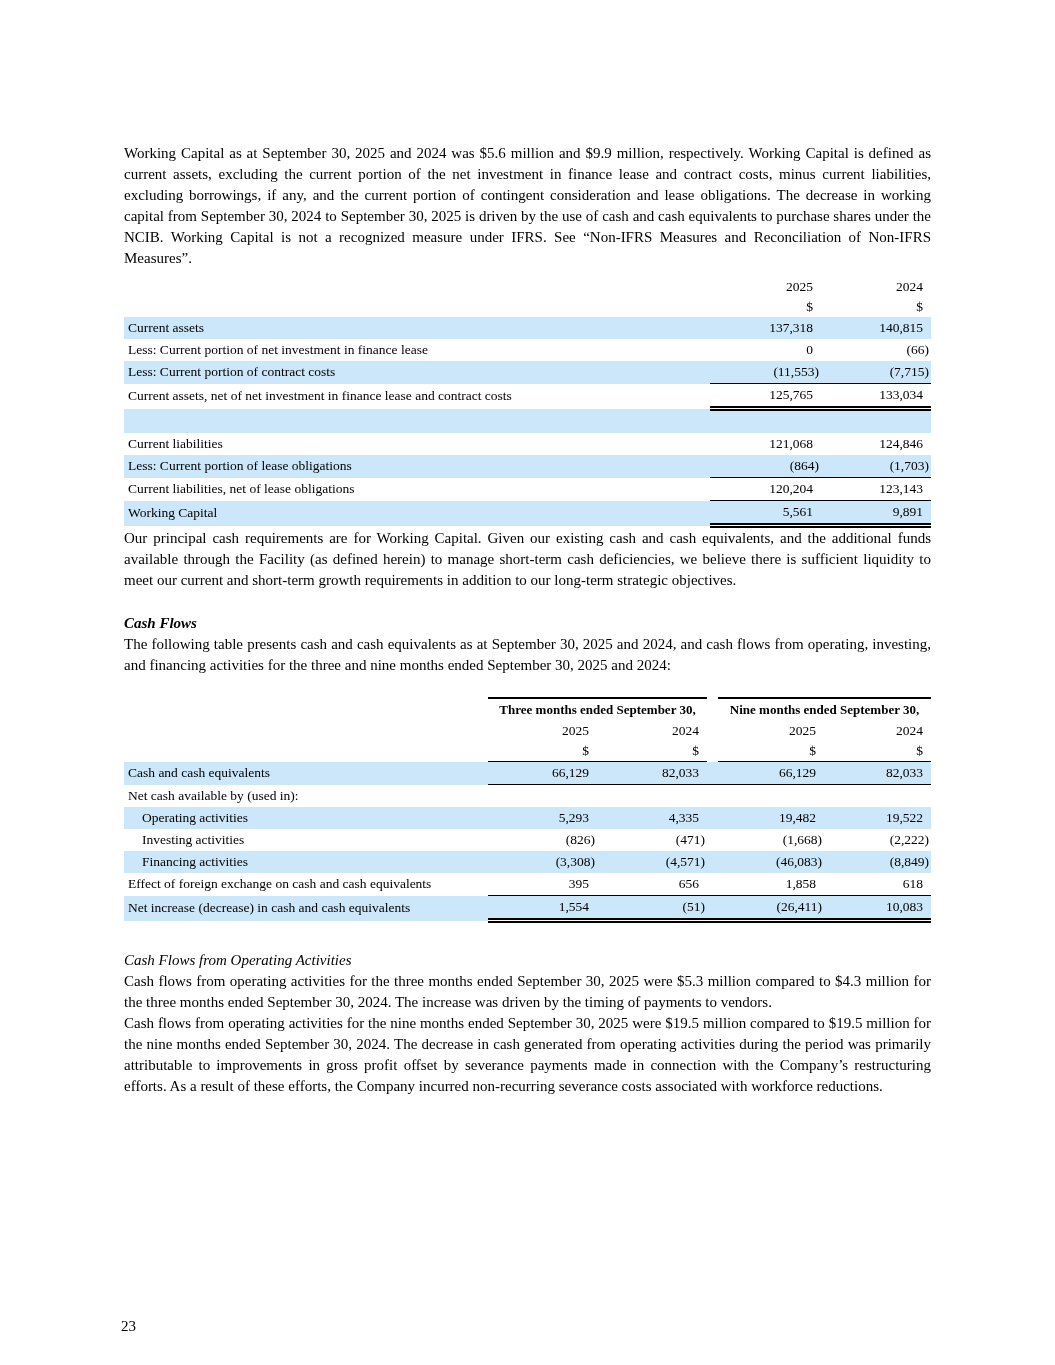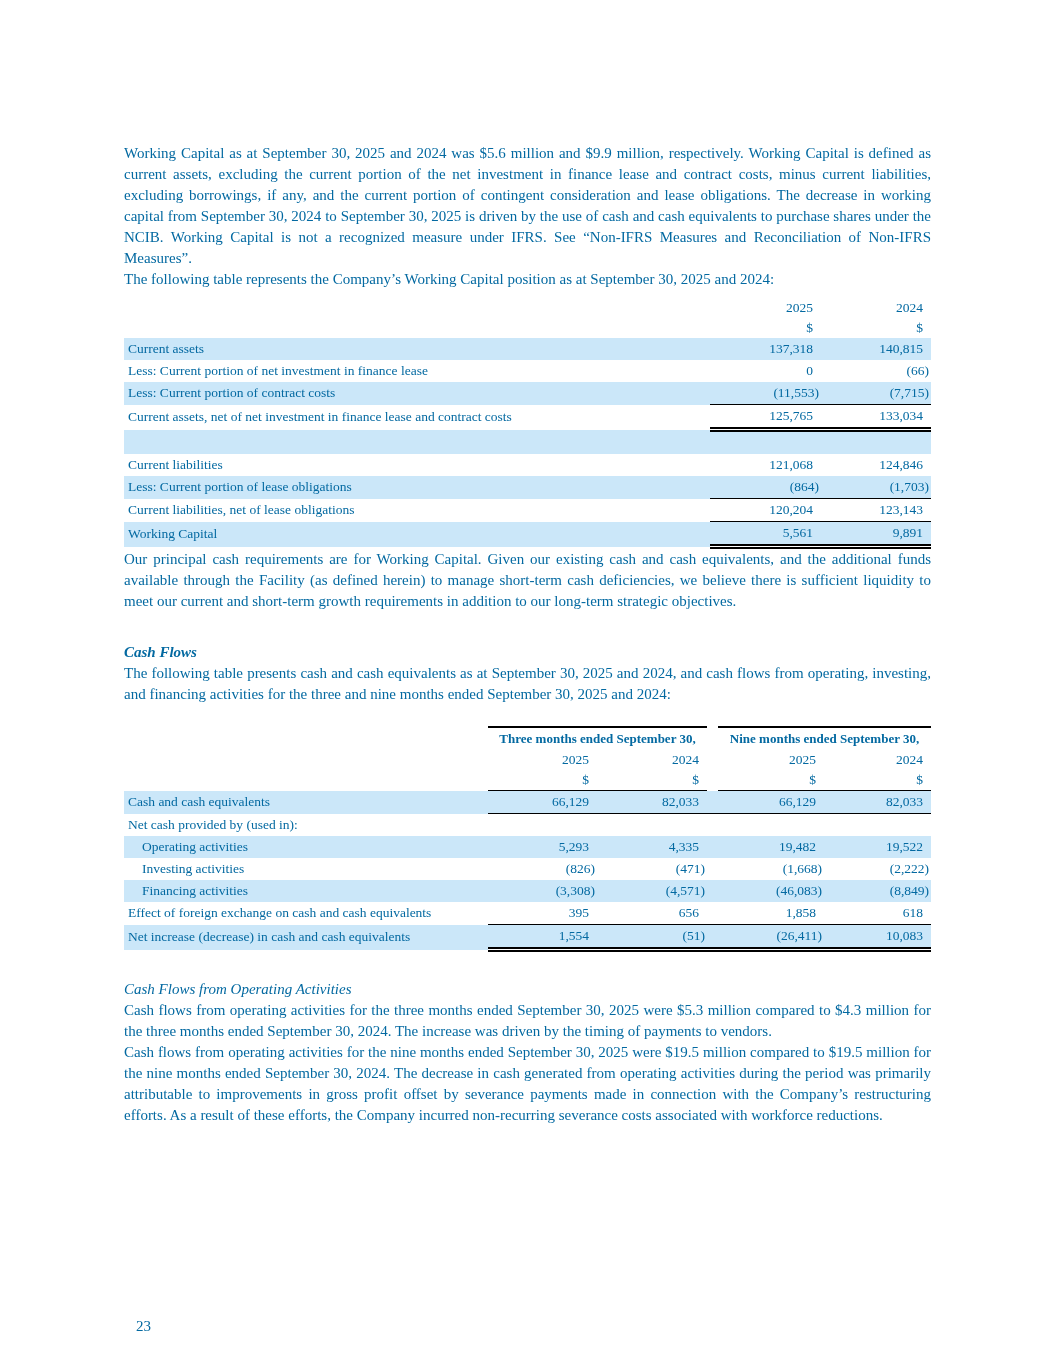--- a/index.html
+++ b/index.html
@@ -2,21 +2,21 @@
 <html><head>
 <meta charset="utf-8">
 <style>
   html, body { margin: 0; padding: 0; background: #e8e8e8; }
   .page {
     position: relative;
     width: 1055px;
     height: 1365px;
     background: #ffffff;
     font-family: "Liberation Serif", "DejaVu Serif", serif;
-    color: #0369a1;
+    color: #000000;
     overflow: hidden;
     margin: 0 auto;
   }
   .content {
     position: absolute;
     left: 124px;
     top: 143px;
     width: 807px;
   }
   p.body {
@@ -32,21 +32,21 @@
     font-style: italic;
   }
   .h-italic {
     font-size: 15px;
     line-height: 21px;
     font-style: italic;
   }
   .mt-p2      { margin-top: 20px; }
   .mt-table1  { margin-top: 7px; }
   .mt-p3      { margin-top: 23px; }
-  .mt-h1      { margin-top: 30px; }
+  .mt-h1      { margin-top: 22px; }
   .mt-p4      { margin-top: 20px; }
   .mt-table2  { margin-top: 21px; }
   .mt-h2      { margin-top: 27px; }
   .mt-p5      { margin-top: 19px; }
   .mt-p6      { margin-top: 20px; }
 
   table {
     border-collapse: collapse;
     table-layout: fixed;
     width: 807px;
@@ -74,34 +74,33 @@
     font-size: 13px;
     border-top: 2.5px solid #000;
     height: 21px;
   }
   .yr-row td { height: 21px; }
   .cur-row td { height: 20px; }
   .uline { border-bottom: 1.5px solid #000; }
 
   .page-number {
     position: absolute;
-    left: 136px;
+    left: 121px;
     top: 1318px;
     font-size: 15px;
   }
 </style>
 </head>
 <body>
 
 <div class="page">
   <div class="content">
 
     <p class="body">Working Capital as at September 30, 2025 and 2024 was $5.6 million and $9.9 million, respectively. Working Capital is defined as current assets, excluding the current portion of the net investment in finance lease and contract costs, minus current liabilities, excluding borrowings, if any, and the current portion of contingent consideration and lease obligations. The decrease in working capital from September 30, 2024 to September 30, 2025 is driven by the use of cash and cash equivalents to purchase shares under the NCIB. Working Capital is not a recognized measure under IFRS. See “Non-IFRS Measures and Reconciliation of Non-IFRS Measures”.</p>
 
-    <p class="body mt-p2">The following table represents the Company’s Working Capital position as at September 30, 2025 and 2024:</p>
 
     <table class="mt-table1">
       <colgroup>
         <col style="width:586px">
           <col style="width:111px">
           <col style="width:110px">
       </colgroup>
       <thead>
         <tr class="yr-row">
           <td class="lbl"></td>
@@ -205,21 +204,21 @@
       <tbody>
           <tr class="shaded line-single">
             <td class="lbl b">Cash and cash equivalents</td>
             <td class="num">66,129</td>
             <td class="num">82,033</td>
             <td class="gap"></td>
             <td class="num">66,129</td>
             <td class="num">82,033</td>
           </tr>
           <tr>
-            <td class="lbl">Net cash provided by (used in):</td>
+            <td class="lbl">Net cash available by (used in):</td>
             <td class="num"></td>
             <td class="num"></td>
             <td class="gap"></td>
             <td class="num"></td>
             <td class="num"></td>
           </tr>
           <tr class="shaded">
             <td class="lbl indent">Operating activities</td>
             <td class="num">5,293</td>
             <td class="num">4,335</td>

